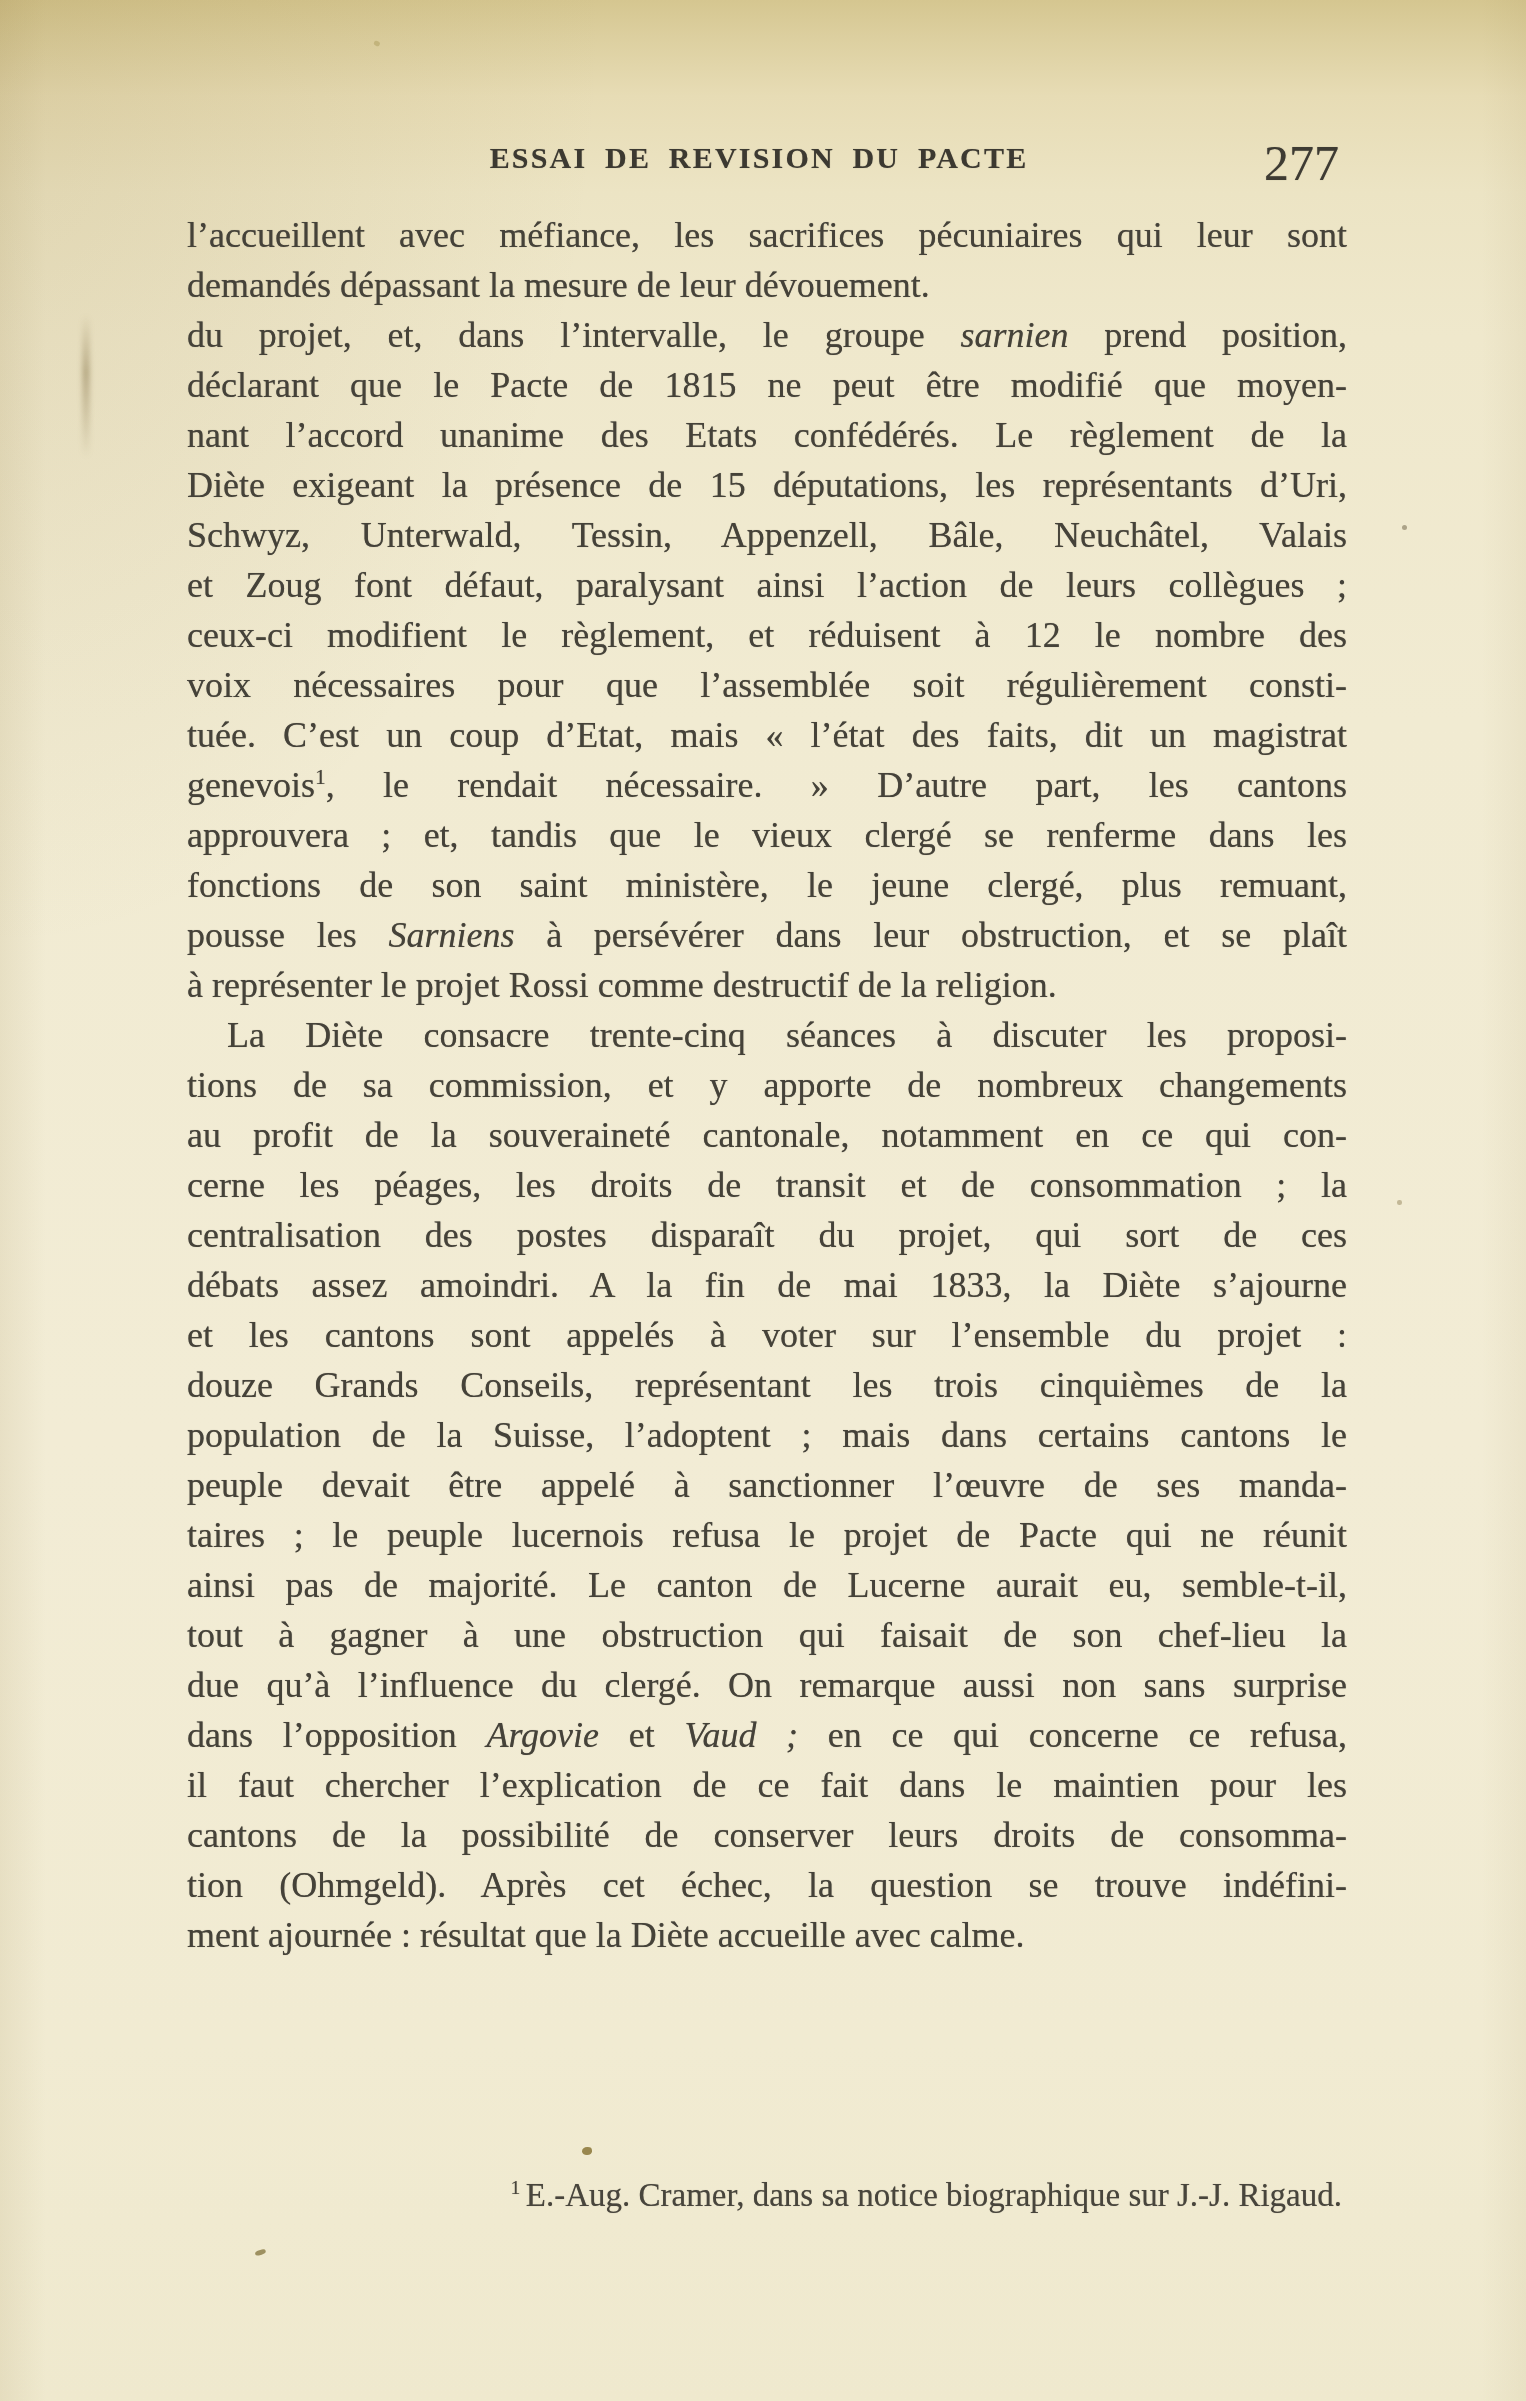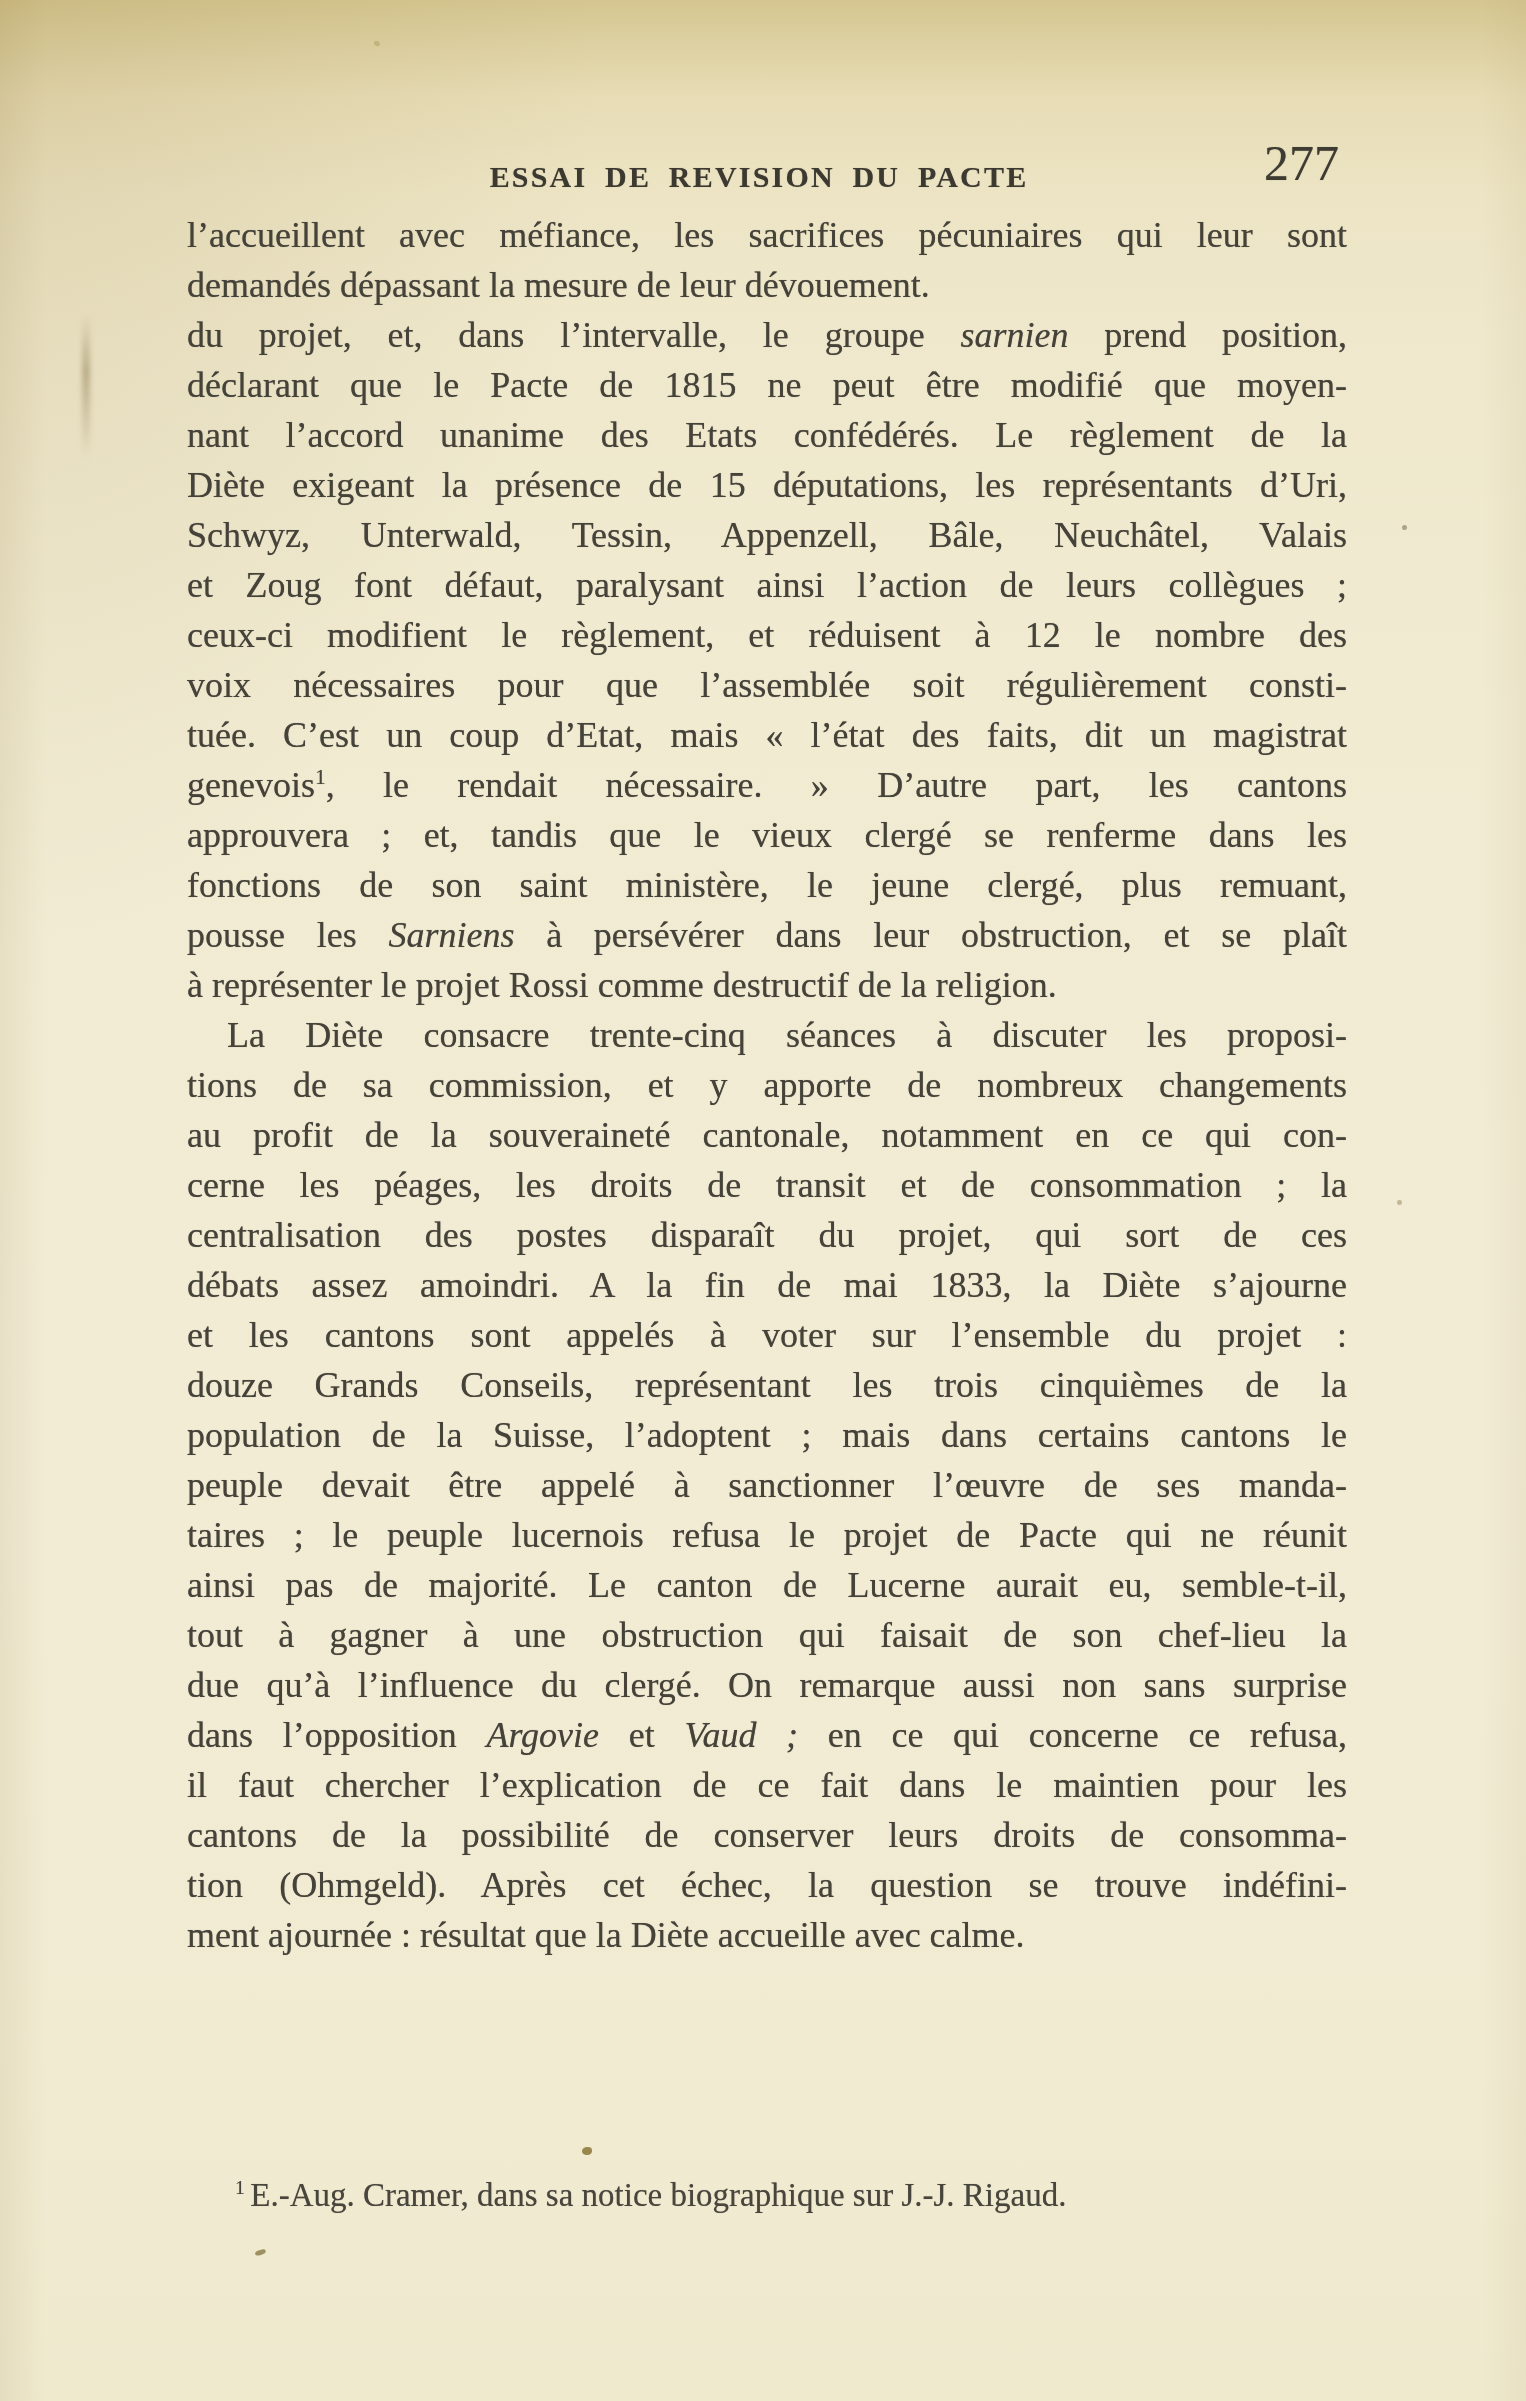--- a/index.html
+++ b/index.html
@@ -18,21 +18,20 @@
         #d5c690 0%, #dccf9f 1.5%, #e7dcb5 4%, #ece4c4 8%,
         #efe8cc 14%, #f1ebd2 30%, #f2ecd5 60%, #f1ebd2 85%, #efe9ce 100%);
   }
   .header { position: absolute; left: 179px; top: 134px; width: 1160px; height: 54px; }
   .running-title {
     text-align: center;
     font-size: 30px; font-weight: bold;
     letter-spacing: 2.2px; word-spacing: 8px;
     color: #3c3931; padding-top: 7.2px;
     text-shadow: 0 0 0.9px rgba(60,57,49,.45);
-    margin-top: 19px;
   }
   .page-number {
     position: absolute; right: 0; top: 0;
     font-size: 50px; color: #3e3b33;
     text-shadow: 0 0 0.9px rgba(62,59,51,.45);
   }
   .body-text { position: absolute; left: 187px; top: 210px; width: 1160px; }
   .line {
     font-size: 36px;
     line-height: 50px;
@@ -43,23 +42,24 @@
     text-shadow: 0 0 0.7px rgba(62,59,50,.65);
     white-space: normal;
   }
   .line.indent { text-indent: 40px; }
   .line.end { text-align-last: left; }
   .line em { font-style: italic; }
   .line sup, .footnote sup {
     font-size: 21.5px; vertical-align: super; line-height: 0;
   }
   .footnote {
-    position: absolute; left: 235px; top: 2177px; width: 1128px;
+    position: absolute; left: 214px; top: 2177px; width: 1128px;
     font-size: 33px; color: #48453c;
     text-shadow: 0 0 0.7px rgba(66,62,53,.55);
+    text-align: right;
   }
   .footnote sup { font-size: 19.7px; margin-right: 5.4px; }
   
   .speck { position: absolute; border-radius: 50%; }
   .speck-a { left: 582px; top: 2147px; width: 9.8px; height: 8px; background: #8f7c3f; opacity: .9; border-radius: 55% 45% 50% 50%; }
   .speck-b { left: 255px; top: 2250px; width: 10.7px; height: 5.4px; background: #8a7a45; opacity: .8; transform: rotate(-18deg); }
   .speck-c { left: 1402px; top: 525px; width: 5.4px; height: 5.4px; background: #8f856a; opacity: .7; }
   .speck-d { left: 1397px; top: 1200px; width: 4.5px; height: 4.5px; background: #a3966e; opacity: .6; }
   .speck-e { left: 374px; top: 41px; width: 6.3px; height: 4.5px; background: #b9a96f; opacity: .7; transform: rotate(25deg); }
   .gutter-streak {

